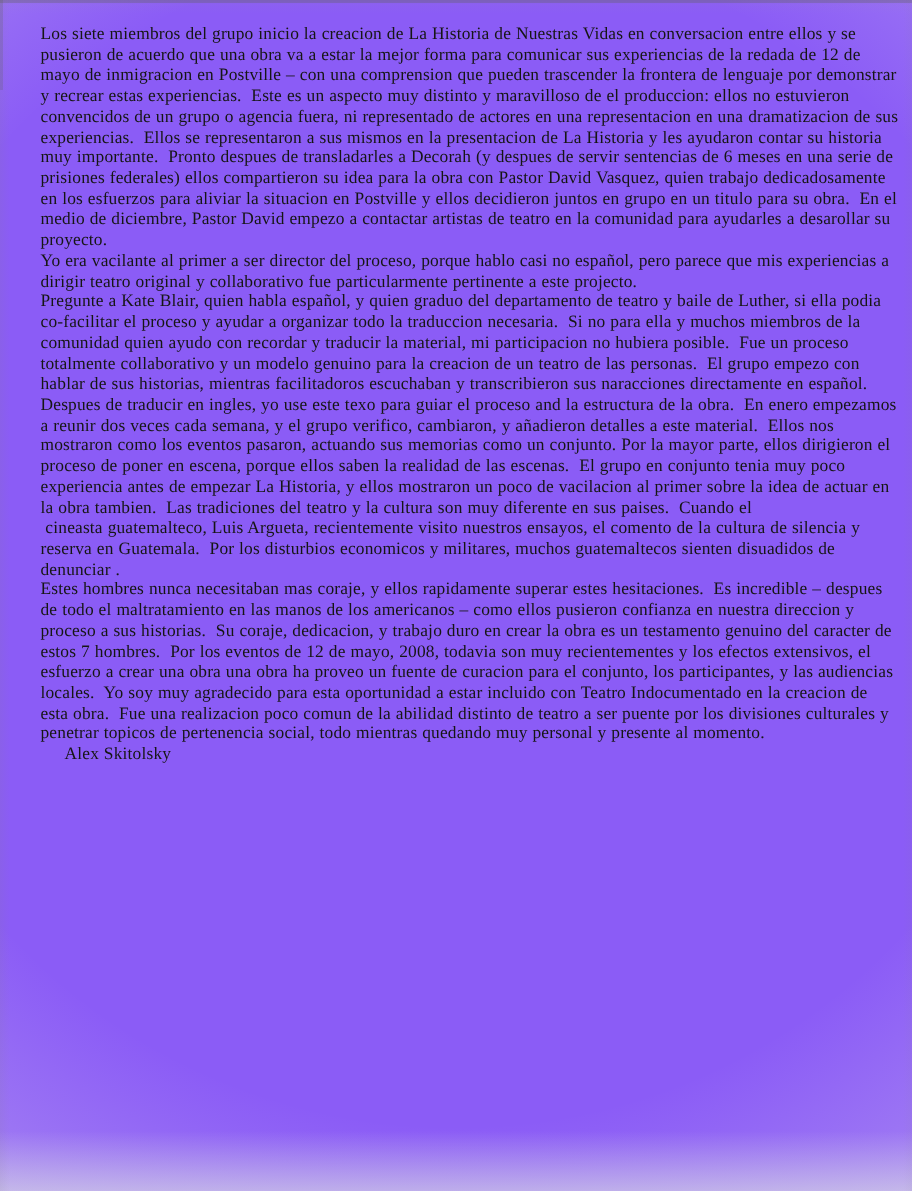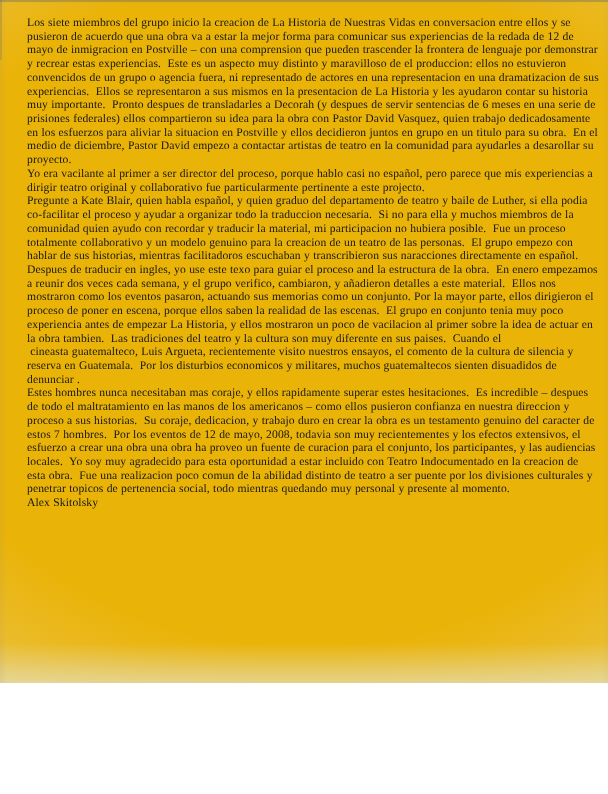--- a/index.html
+++ b/index.html
@@ -11,22 +11,22 @@
     width: 608px;
     height: 794px;
     background: #ffffff;
     font-family: "Liberation Serif", "DejaVu Serif", serif;
     overflow: hidden;
   }
 
   #page {
     position: relative;
     width: 608px;
-    height: 683px;
-    background: #eab308;
+    height: 794px;
+    background: #8b5cf6;
     overflow: hidden;
     text-decoration: underline;
   }
 
   
   #paper-texture {
     position: absolute;
     inset: 0;
     pointer-events: none;
     background:
@@ -64,20 +64,21 @@
     word-spacing: 0.02em;
     text-rendering: geometricPrecision;
   }
   .line {
     display: block;
     white-space: pre;
   }
   .signature {
     display: block;
     white-space: pre;
+    margin-left: 16px;
   }
 </style>
 </head>
 <body>
 
 <div id="page">
 
   <div id="paper-texture"></div>
   <div id="scan-edge-top"></div>
   <div id="scan-edge-left"></div>

